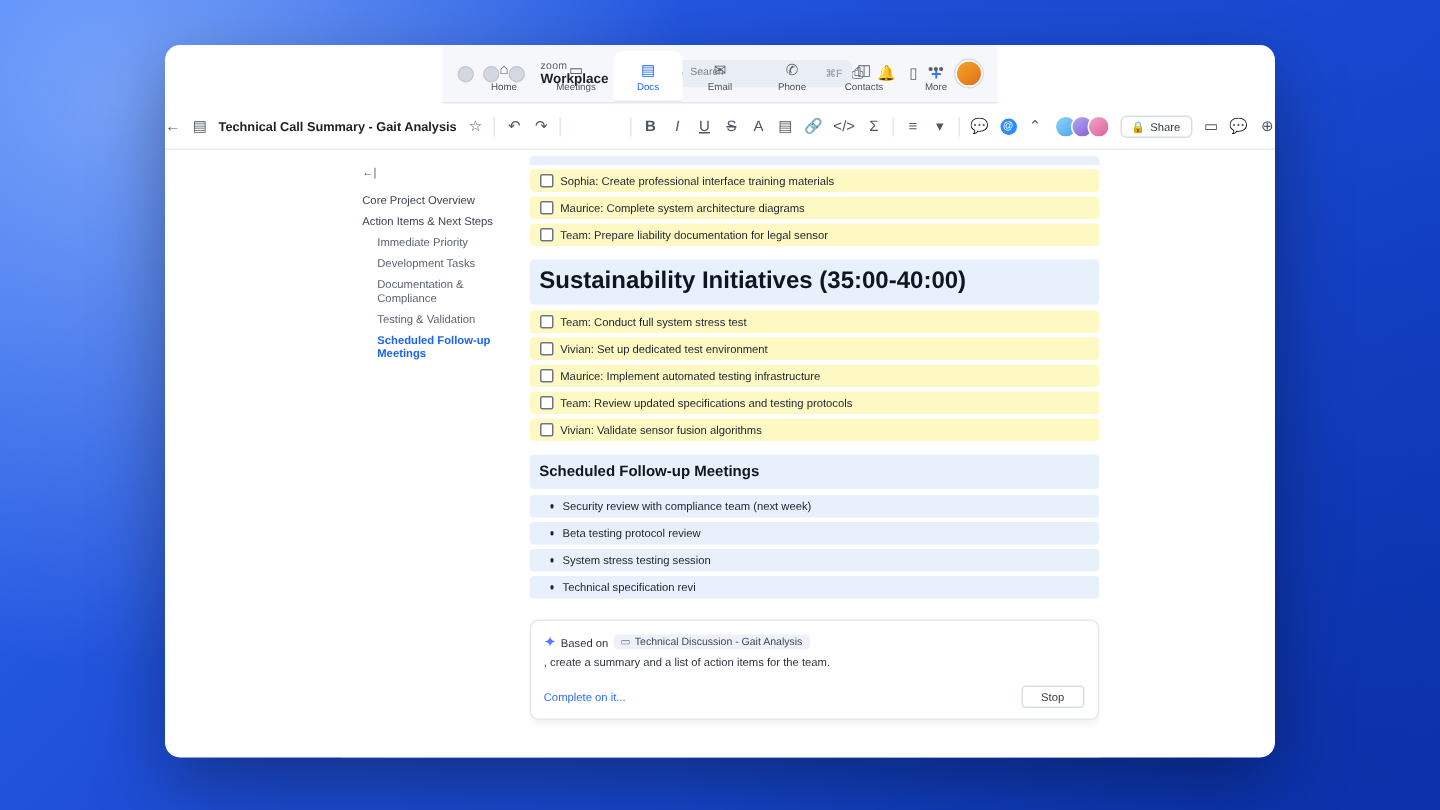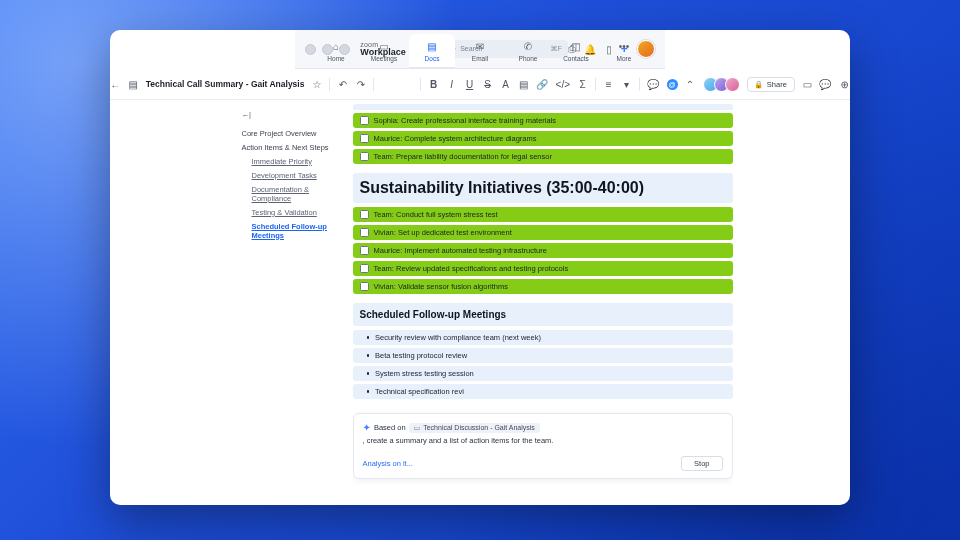--- a/index.html
+++ b/index.html
@@ -211,21 +211,21 @@
   .outline {
     width: 125px;
     flex: none;
     padding: 10px 8px 0 14px;
     font-size: 7.5px;
     color: #4d5460;
     box-sizing: border-box;
   }
   .outline-back { font-size: 7.5px; color: #5a6172; margin-bottom: 7px; }
   .ol-item { padding: 2.5px 0; line-height: 1.2; color: #3c424f; }
-  .ol-item.indent { padding-left: 10px; color: #5c6personal; text-decoration: underline; }
+  .ol-item.indent { padding-left: 10px; color: #5c6personal; }
   .ol-item.indent { padding-left: 10px; color: #5c6372; }
   .ol-item.active { color: #1b64f2; font-weight: bold; }
 
   
   .canvas {
     flex: 1;
     position: relative;
     overflow: hidden;
     padding-top: 4px;
   }
@@ -233,21 +233,21 @@
     width: 380px;
     margin: 0 auto;
   }
   .cut-row {
     height: 6px;
     background: #e7f0fb;
     border-radius: 3px 3px 0 0;
     margin-bottom: 3px;
   }
   .task {
-    background: #84cc16;
+    background: #fef9c3;
     border-radius: 3px;
     height: 15px;
     display: flex;
     align-items: center;
     gap: 5px;
     padding: 0 7px;
     margin-bottom: 3px;
     font-size: 7.5px;
     color: #1c222e;
   }
@@ -528,20 +528,20 @@
         <div class="ai-line">
           <span class="ai-spark">✦</span>
           <span>Based on</span>
           <span class="chip">
             <span class="cicon">▭</span>
             <span>Technical Discussion - Gait Analysis</span>
           </span>
           <span>, create a summary and a list of action items for the team.</span>
         </div>
         <div class="ai-foot">
-          <span class="working">Analysis on it...</span>
+          <span class="working">Complete on it...</span>
           <span class="stop-btn">Stop</span>
         </div>
       </div>
     </div>
 
   </div>
 </div>
 
 </body></html>

